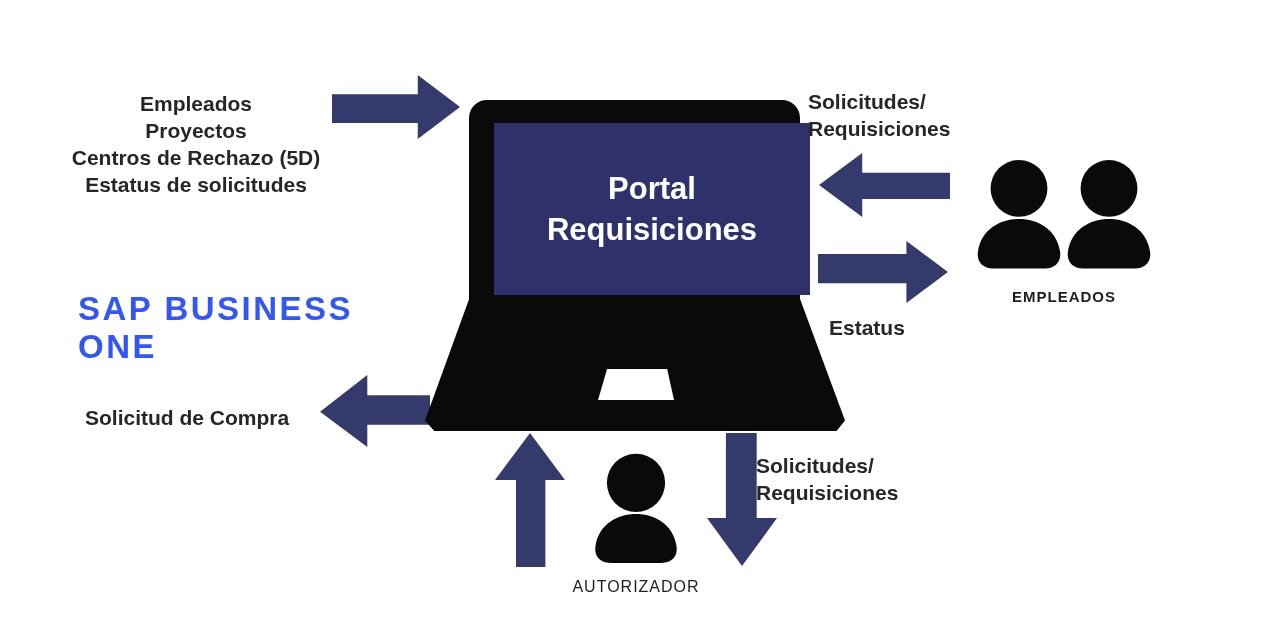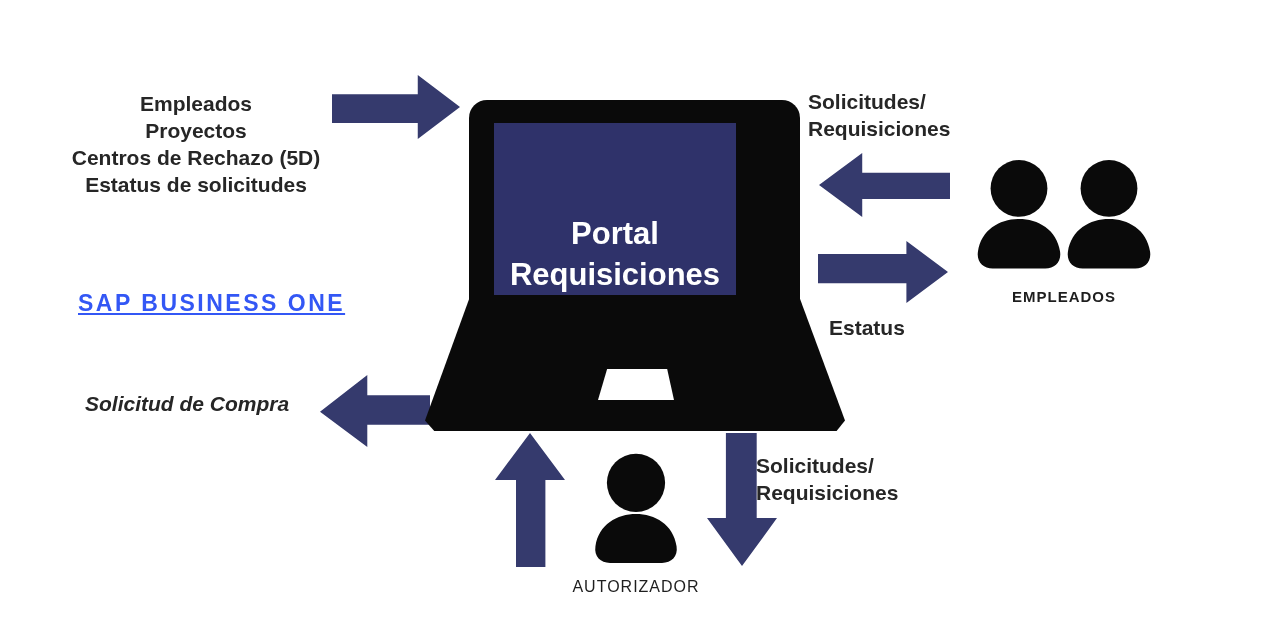--- a/index.html
+++ b/index.html
@@ -9,65 +9,64 @@
     font-family:"Liberation Sans",sans-serif;
     color:var(--text,#262626);
   }
   .lbl{position:absolute;font-weight:600;font-size:21px;line-height:27px;color:var(--text,#262626);}
   .center{text-align:left;}
 
   
   #left-list{left:70px;top:90px;width:252px;text-align:center;}
   #sap-brand{
     position:absolute;left:78px;top:290px;width:320px;
-    font-weight:bold;font-size:23px;letter-spacing:2.5px;
+    font-weight:bold;font-size:33px;letter-spacing:2.5px;
     color:var(--brand_blue,#3357F5);
-    text-decoration:underline;
   }
 
   
   .arrow{position:absolute;background:var(--navy_arrow,#353A6D);}
   #arrow-top-left{left:332px;top:75px;width:128px;height:64px;
     clip-path:polygon(0 30%,67% 30%,67% 0,100% 50%,67% 100%,67% 75%,0 75%);}
   #arrow-req-in{left:819px;top:153px;width:131px;height:64px;
     clip-path:polygon(100% 31%,33% 31%,33% 0,0 50%,33% 100%,33% 72%,100% 72%);}
   #arrow-status-out{left:818px;top:241px;width:130px;height:62px;
     clip-path:polygon(0 21%,68% 21%,68% 0,100% 50%,68% 100%,68% 68%,0 68%);}
   #arrow-purchase-out{left:320px;top:375px;width:110px;height:72px;
     clip-path:polygon(100% 28%,43% 28%,43% 0,0 51%,43% 100%,43% 69%,100% 69%);}
   #arrow-auth-up{left:495px;top:433px;width:70px;height:134px;
     clip-path:polygon(50% 0,100% 35%,72% 35%,72% 100%,30% 100%,30% 35%,0 35%);}
   #arrow-req-down{left:707px;top:433px;width:70px;height:133px;
     clip-path:polygon(27% 0,71% 0,71% 64%,100% 64%,50% 100%,0 64%,27% 64%);}
 
   
   #laptop-bezel{position:absolute;left:469px;top:100px;width:331px;height:200px;
     background:var(--icon_black,#0A0A0A);border-radius:18px 18px 0 0;}
-  #laptop-screen{position:absolute;left:494px;top:123px;width:242px;height:172px;
-    background:var(--screen_navy,#2F326A);display:flex;align-items:flex-end;justify-content:center;}
+  #laptop-screen{position:absolute;left:494px;top:123px;width:316px;height:172px;
+    background:var(--screen_navy,#2F326A);display:flex;align-items:center;justify-content:center;}
   #portal-title{color:#ffffff;font-weight:bold;font-size:31px;line-height:41px;text-align:center;}
   #laptop-base{position:absolute;left:425px;top:299px;width:420px;height:132px;
     background:var(--icon_black,#0A0A0A);
     clip-path:polygon(10.5% 0,89.3% 0,100% 92%,98% 100%,2.2% 100%,0 92%);}
   #laptop-notch{position:absolute;left:598px;top:369px;width:76px;height:31px;
     background:var(--bg,#ffffff);
     clip-path:polygon(12% 0,91% 0,100% 100%,0 100%);}
 
   
   #label-req-top{left:808px;top:88px;width:165px;}
   #label-estatus{left:829px;top:314px;width:110px;}
   .person{position:absolute;}
   .person svg{display:block;width:100%;height:100%;}
   #employee-1{left:966px;top:160px;width:106px;height:120px;}
   #employee-2{left:1056px;top:160px;width:106px;height:120px;}
   #label-empleados{position:absolute;left:989px;top:288px;width:150px;
     font-weight:bold;font-size:15px;letter-spacing:1px;text-align:center;color:#1E1E1E;}
 
   
-  #label-purchase{left:85px;top:390px;width:230px;font-style:italic;}
+  #label-purchase{left:85px;top:404px;width:230px;}
   #label-auth{left:328px;top:452px;width:166px;}
   #label-req-bottom{left:756px;top:452px;width:164px;}
   #authorizer-icon{left:584px;top:452px;width:104px;height:122px;}
   #label-autorizador{position:absolute;left:556px;top:578px;width:160px;
     font-weight:normal;font-size:16px;letter-spacing:1px;text-align:center;color:#1E1E1E;}
 </style>
 </head>
 <body>
 
 <div id="canvas" style="--bg: #ffffff; --text: #262626; --navy_arrow: #353A6D; --screen_navy: #2F326A; --brand_blue: #3357F5; --icon_black: #0A0A0A;">

